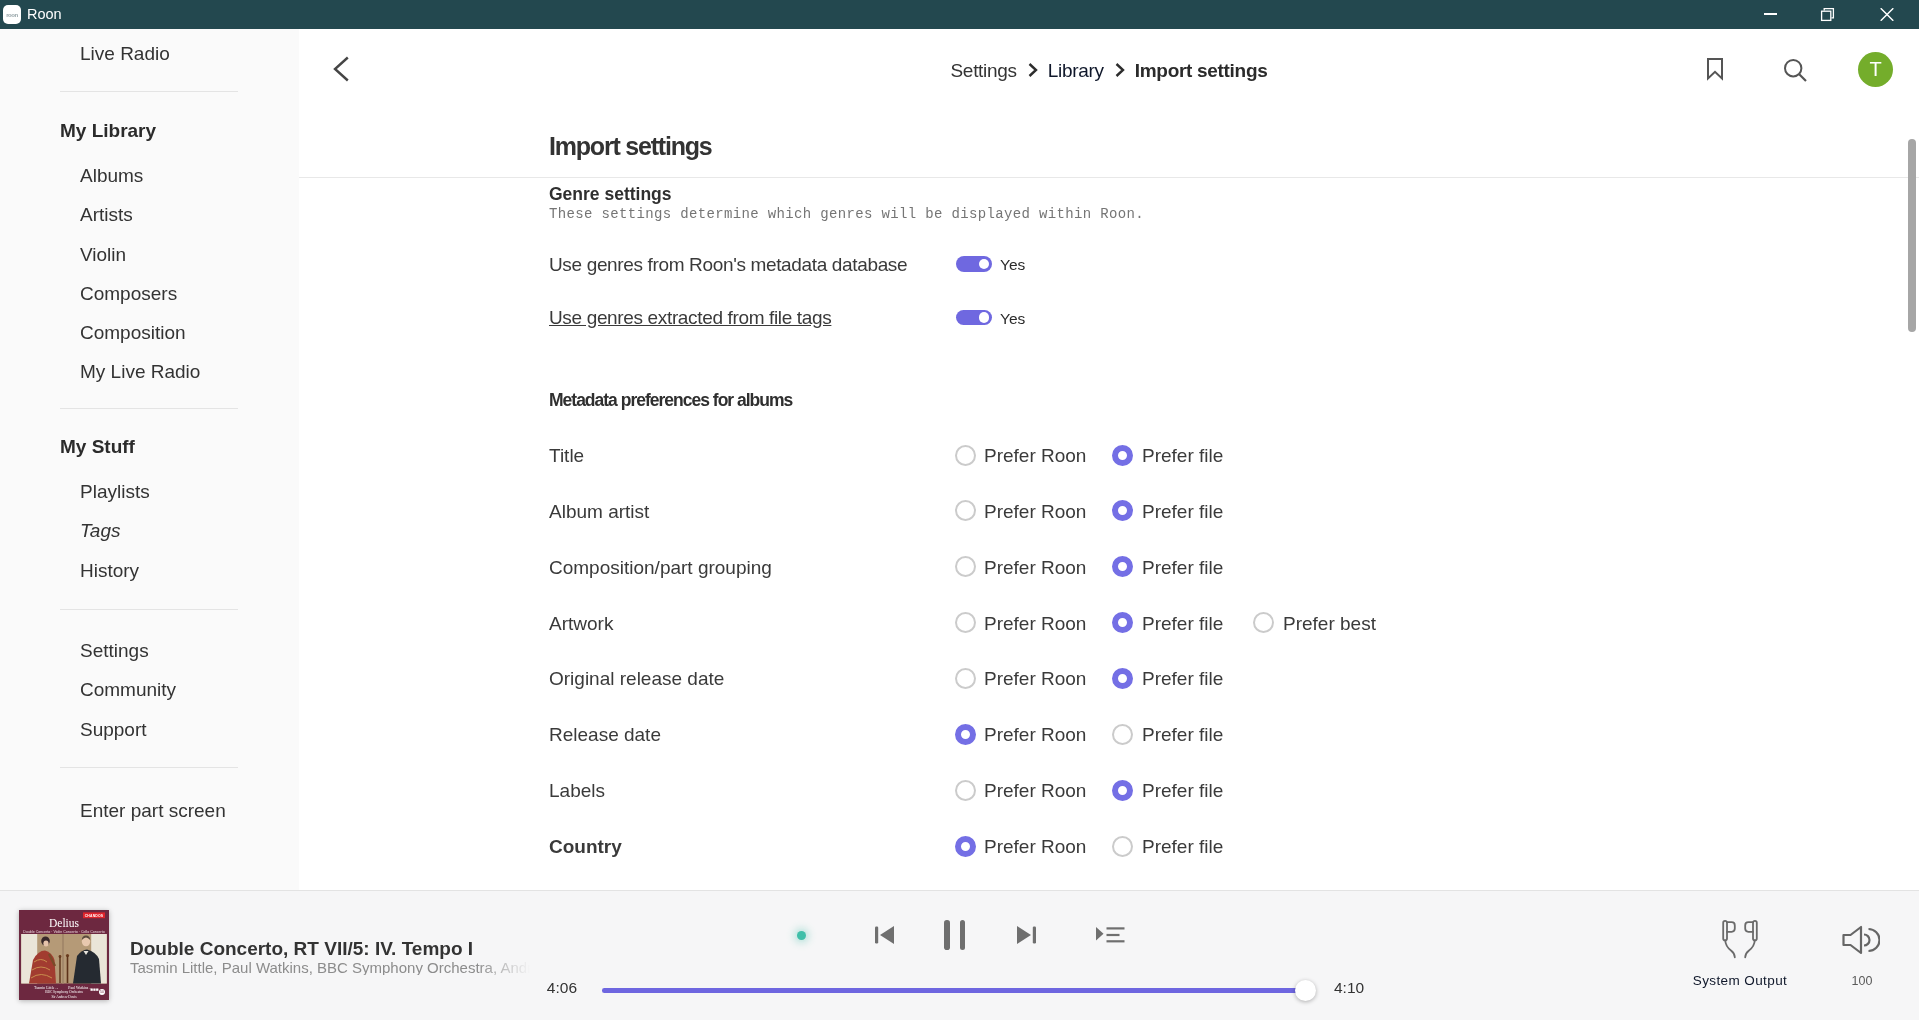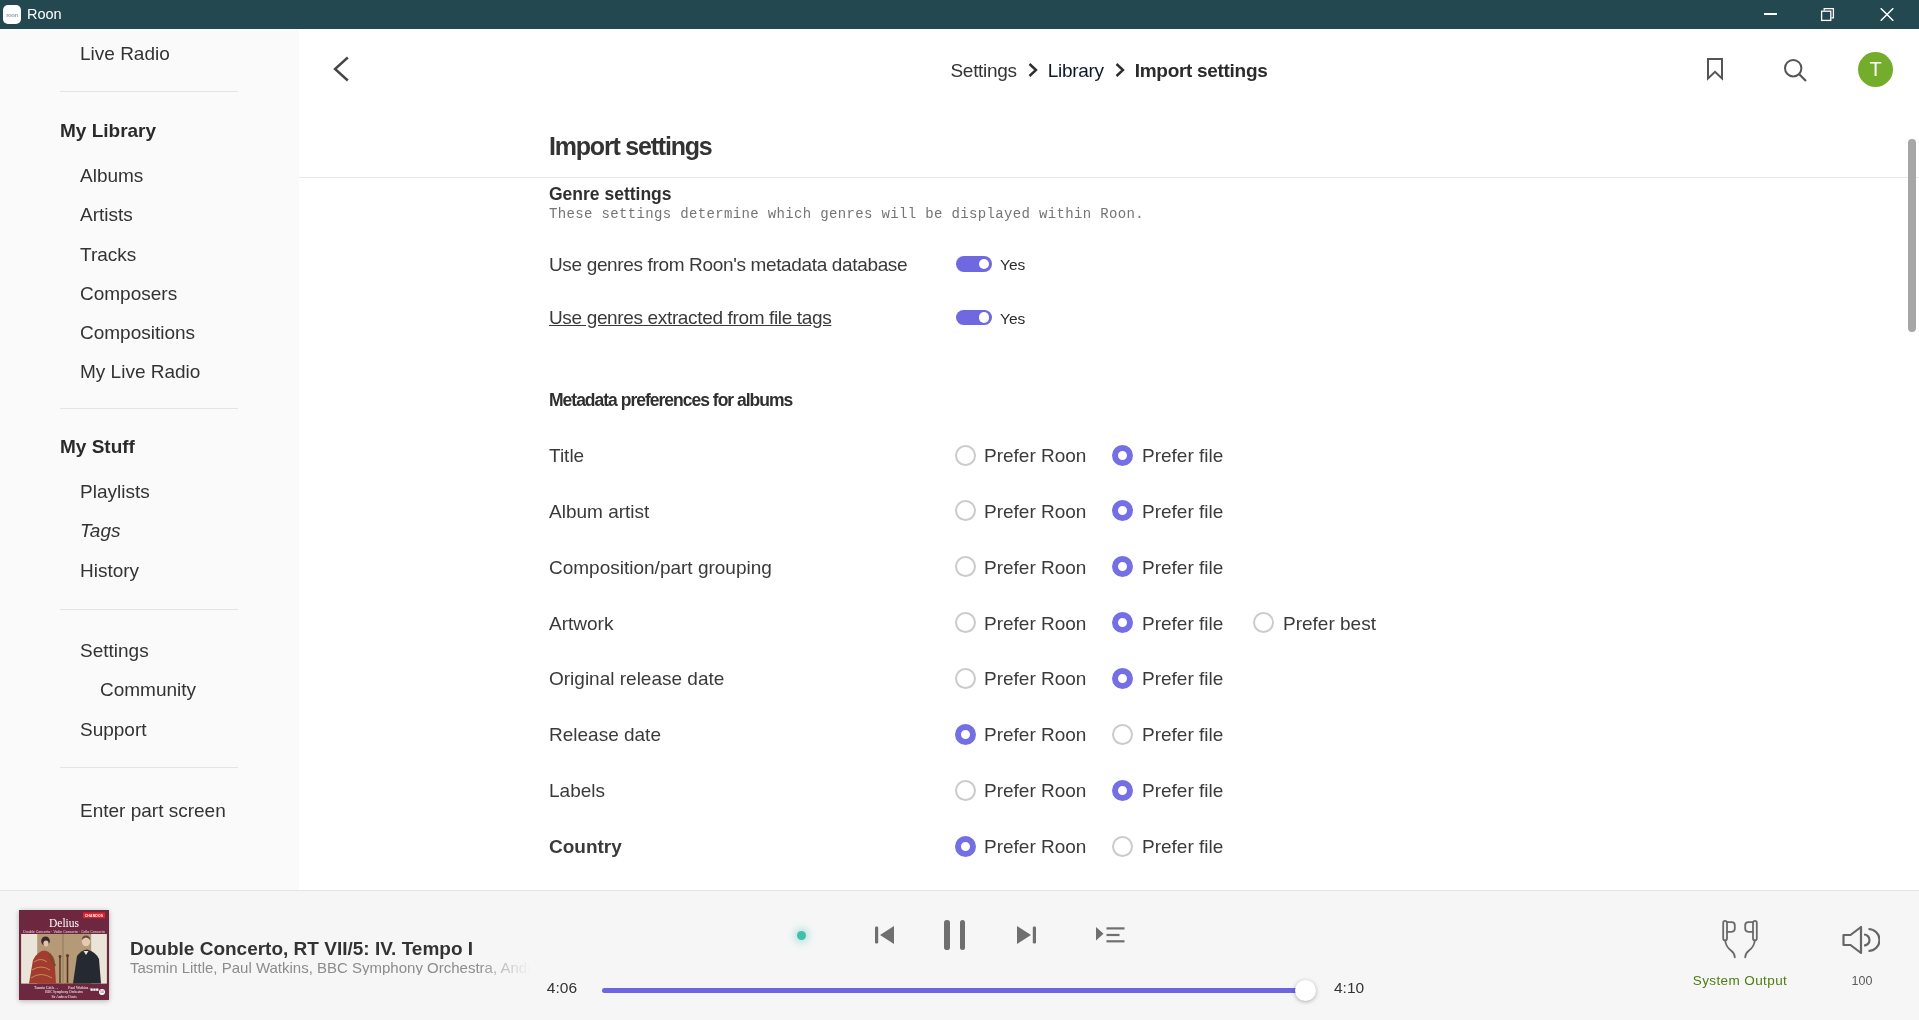--- a/index.html
+++ b/index.html
@@ -42,32 +42,32 @@
     <path d="M0.7 0.2 L13.3 12.8 M13.3 0.2 L0.7 12.8" stroke="#fff" stroke-width="1.4"></path>
   </svg>
 </div>
 
 <div id="sidebar">
   <div class="sitem" style="top:15.2px;">Live Radio</div>
   <div class="sdiv" style="top:61.5px;"></div>
   <div class="shead" style="top:92.3px;">My Library</div>
   <div class="sitem" style="top:137.3px;">Albums</div>
   <div class="sitem" style="top:176.4px;">Artists</div>
-  <div class="sitem" style="top:215.5px;">Tracks</div>
+  <div class="sitem" style="top:215.5px;">Violin</div>
   <div class="sitem" style="top:254.6px;">Composers</div>
-  <div class="sitem" style="top:293.7px;">Compositions</div>
+  <div class="sitem" style="top:293.7px;">Composition</div>
   <div class="sitem" style="top:332.8px;">My Live Radio</div>
   <div class="sdiv" style="top:378.5px;"></div>
   <div class="shead" style="top:407.6px;">My Stuff</div>
   <div class="sitem" style="top:453.3px;">Playlists</div>
   <div class="sitem" style="top:492.4px;font-style:italic;">Tags</div>
   <div class="sitem" style="top:531.5px;">History</div>
   <div class="sdiv" style="top:579.5px;"></div>
   <div class="sitem" style="top:612.3px;">Settings</div>
-  <div class="sitem" style="top:651.4px;margin-left:20px;">Community</div>
+  <div class="sitem" style="top:651.4px;">Community</div>
   <div class="sitem" style="top:690.5px;">Support</div>
   <div class="sdiv" style="top:738px;"></div>
   <div class="sitem" style="top:772.2px;">Enter part screen</div>
 </div>
 
 <svg class="abs" style="left:331px; top:56px;" width="20" height="27" viewBox="0 0 20 27">
   <path d="M16.8 1.5 L4 13 L16.8 24.5" fill="none" stroke="#454545" stroke-width="2.4"></path>
 </svg>
 <div class="abs" style="left:299px; top:60.9px; width:1620px; display:flex; justify-content:center; align-items:flex-start;">
   <span style="font-size:19px; line-height:1; color:#333; letter-spacing:-0.3px;">Settings</span>
@@ -235,21 +235,21 @@
 <svg class="abs" style="left:1721px; top:919px;" width="38" height="40" viewBox="0 0 38 40">
   <g fill="none" stroke="#6a6a6a" stroke-width="1.8" stroke-linecap="round">
     <rect x="2.2" y="1.8" width="3.8" height="19.5" rx="1.9"></rect>
     <path d="M6 3.2 H10.6 Q13.8 3.2 13.8 6.4 V9.6 Q13.8 12.8 10.6 12.8 H6"></path>
     <path d="M4.2 21.3 Q4.6 27.5 10 31.5 Q13.6 34.2 13.8 38.3"></path>
     <rect x="32" y="1.8" width="3.8" height="19.5" rx="1.9"></rect>
     <path d="M32 3.2 H27.4 Q24.2 3.2 24.2 6.4 V9.6 Q24.2 12.8 27.4 12.8 H32"></path>
     <path d="M33.8 21.3 Q33.4 27.5 28 31.5 Q24.4 34.2 24.2 38.3"></path>
   </g>
 </svg>
-<div class="txt" style="left:1680px; top:974.3px; width:120px; text-align:center; font-size:13.5px; color:#4d7c0f; letter-spacing:0.4px;">System Output</div>
+<div class="txt" style="left:1680px; top:974.3px; width:120px; text-align:center; font-size:13.5px; color:#0f172a; letter-spacing:0.4px;">System Output</div>
 
 <svg class="abs" style="left:1842px; top:924px;" width="38" height="32" viewBox="0 0 38 32">
   <g fill="none" stroke="#666" stroke-width="2.2" stroke-linejoin="round">
     <path d="M1.5 11 H8.5 L19 3 V29 L8.5 21 H1.5 Z"></path>
     <path d="M22 10.5 A5.5 5.5 0 0 1 22 21.5"></path>
     <path d="M26.5 5 A11 11 0 0 1 26.5 27"></path>
   </g>
 </svg>
 <div class="txt" style="left:1832px; top:974.6px; width:60px; text-align:center; font-size:12.5px; color:#5a5a5a;">100</div>
 

